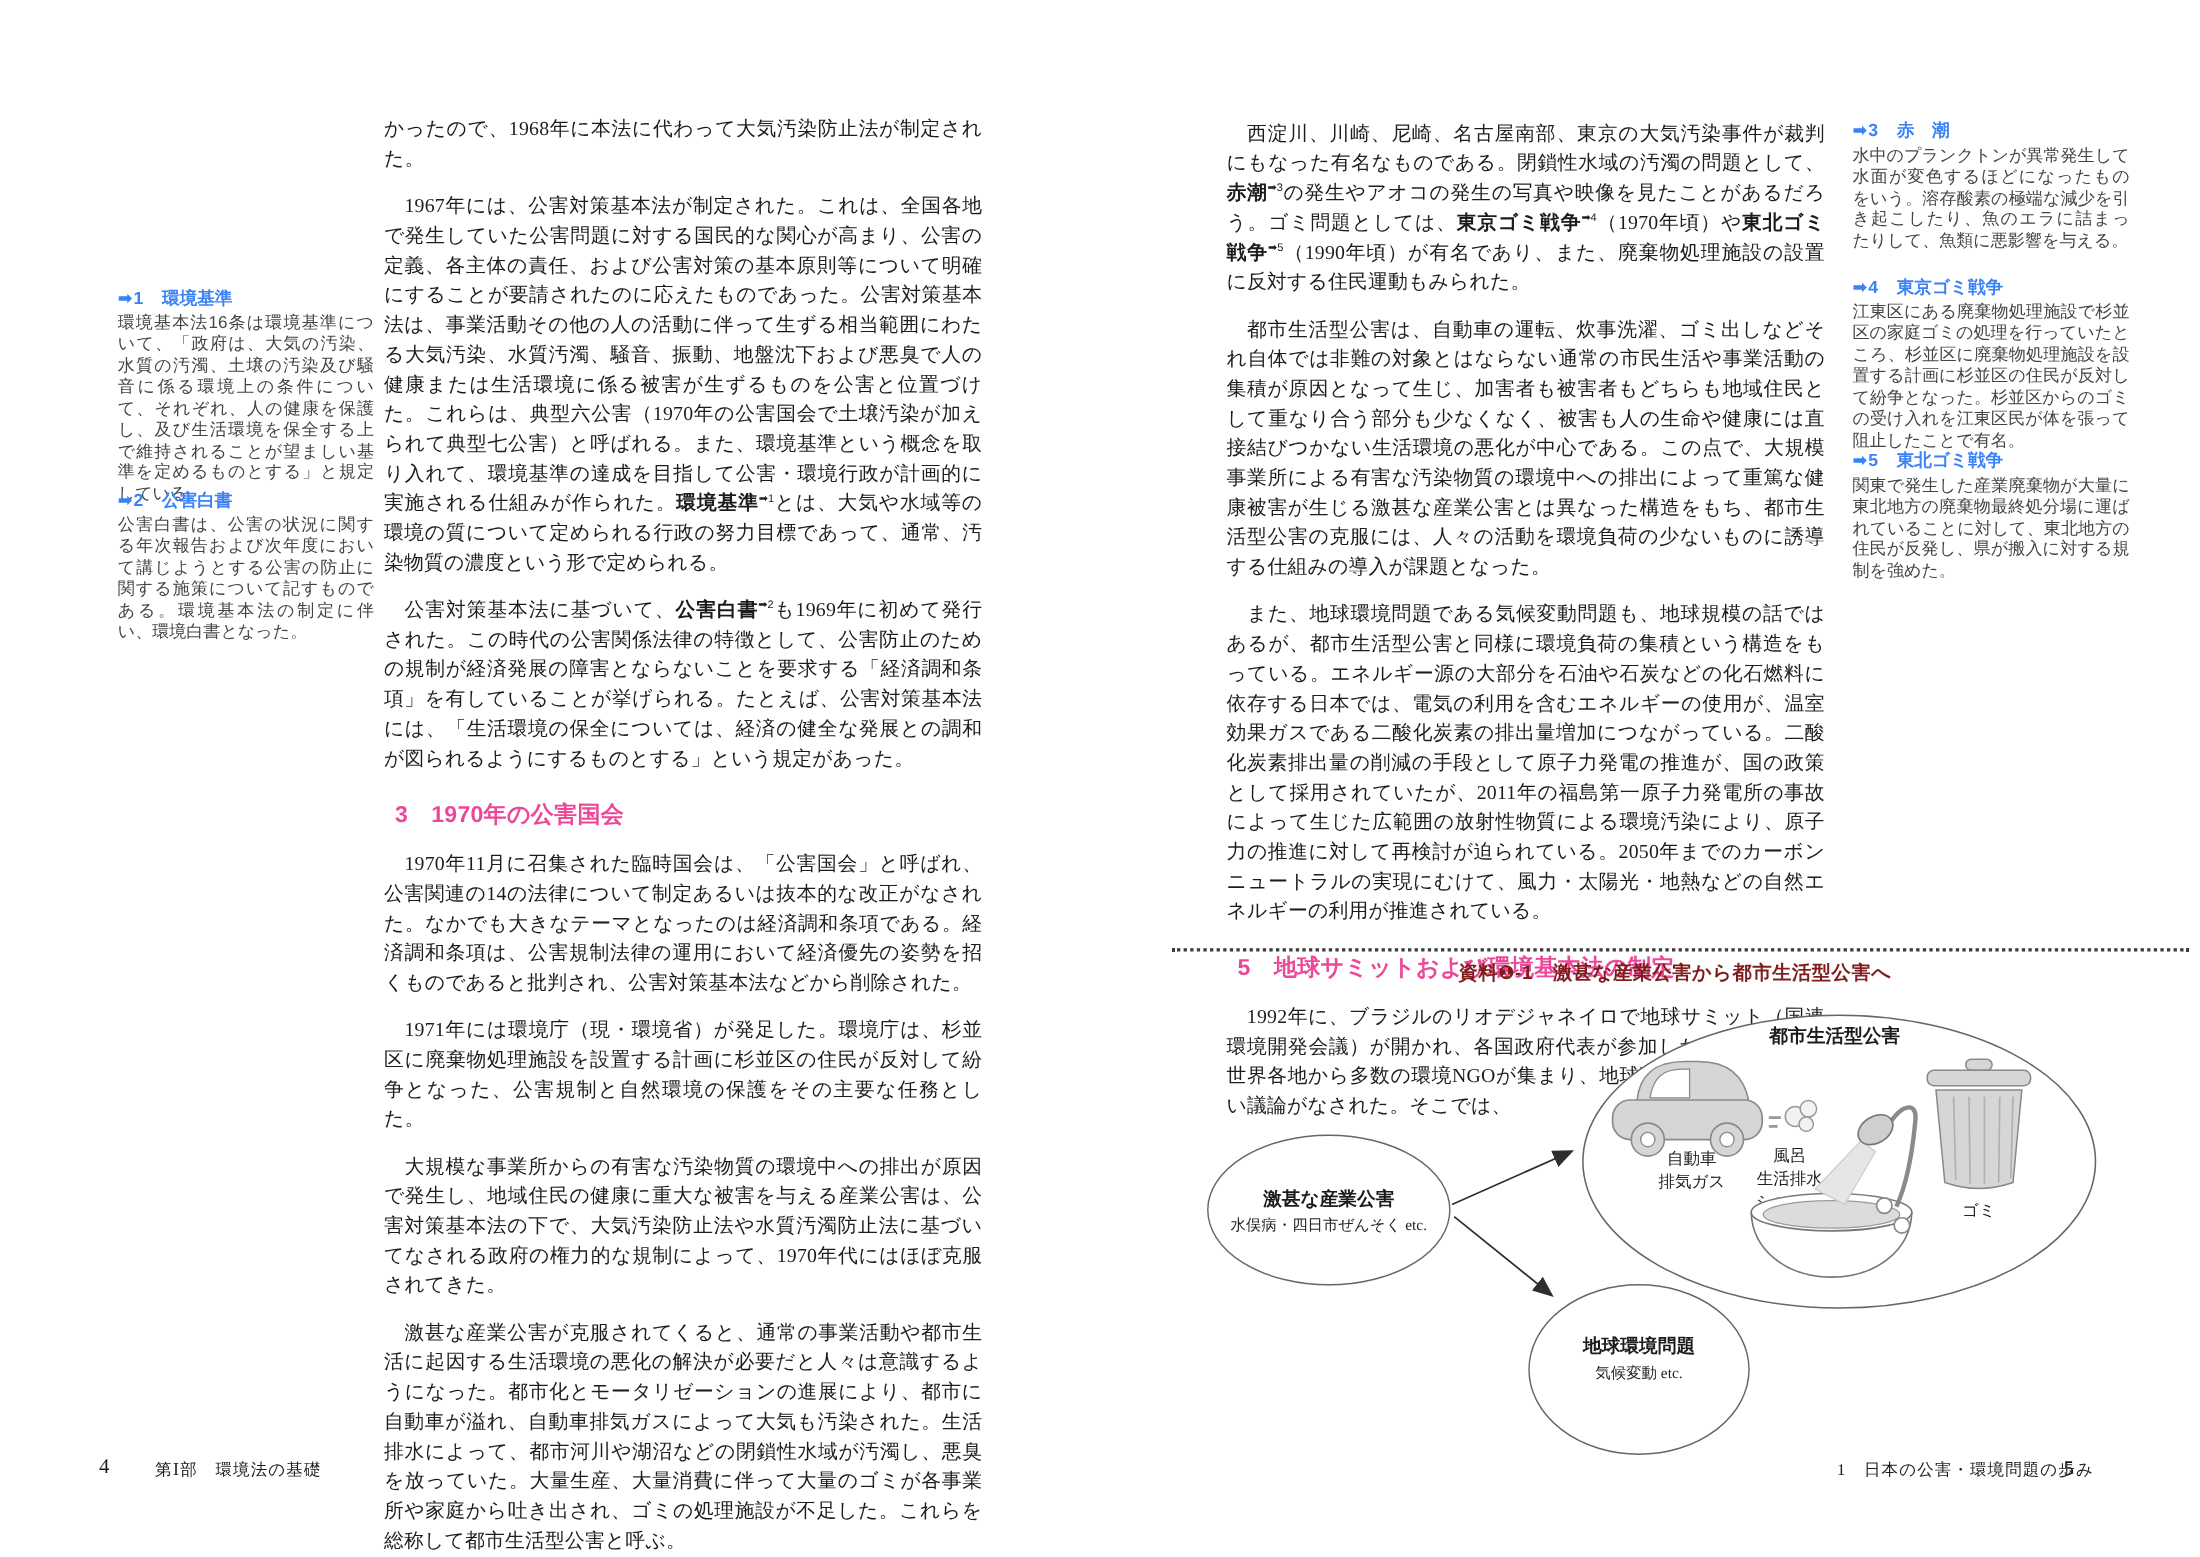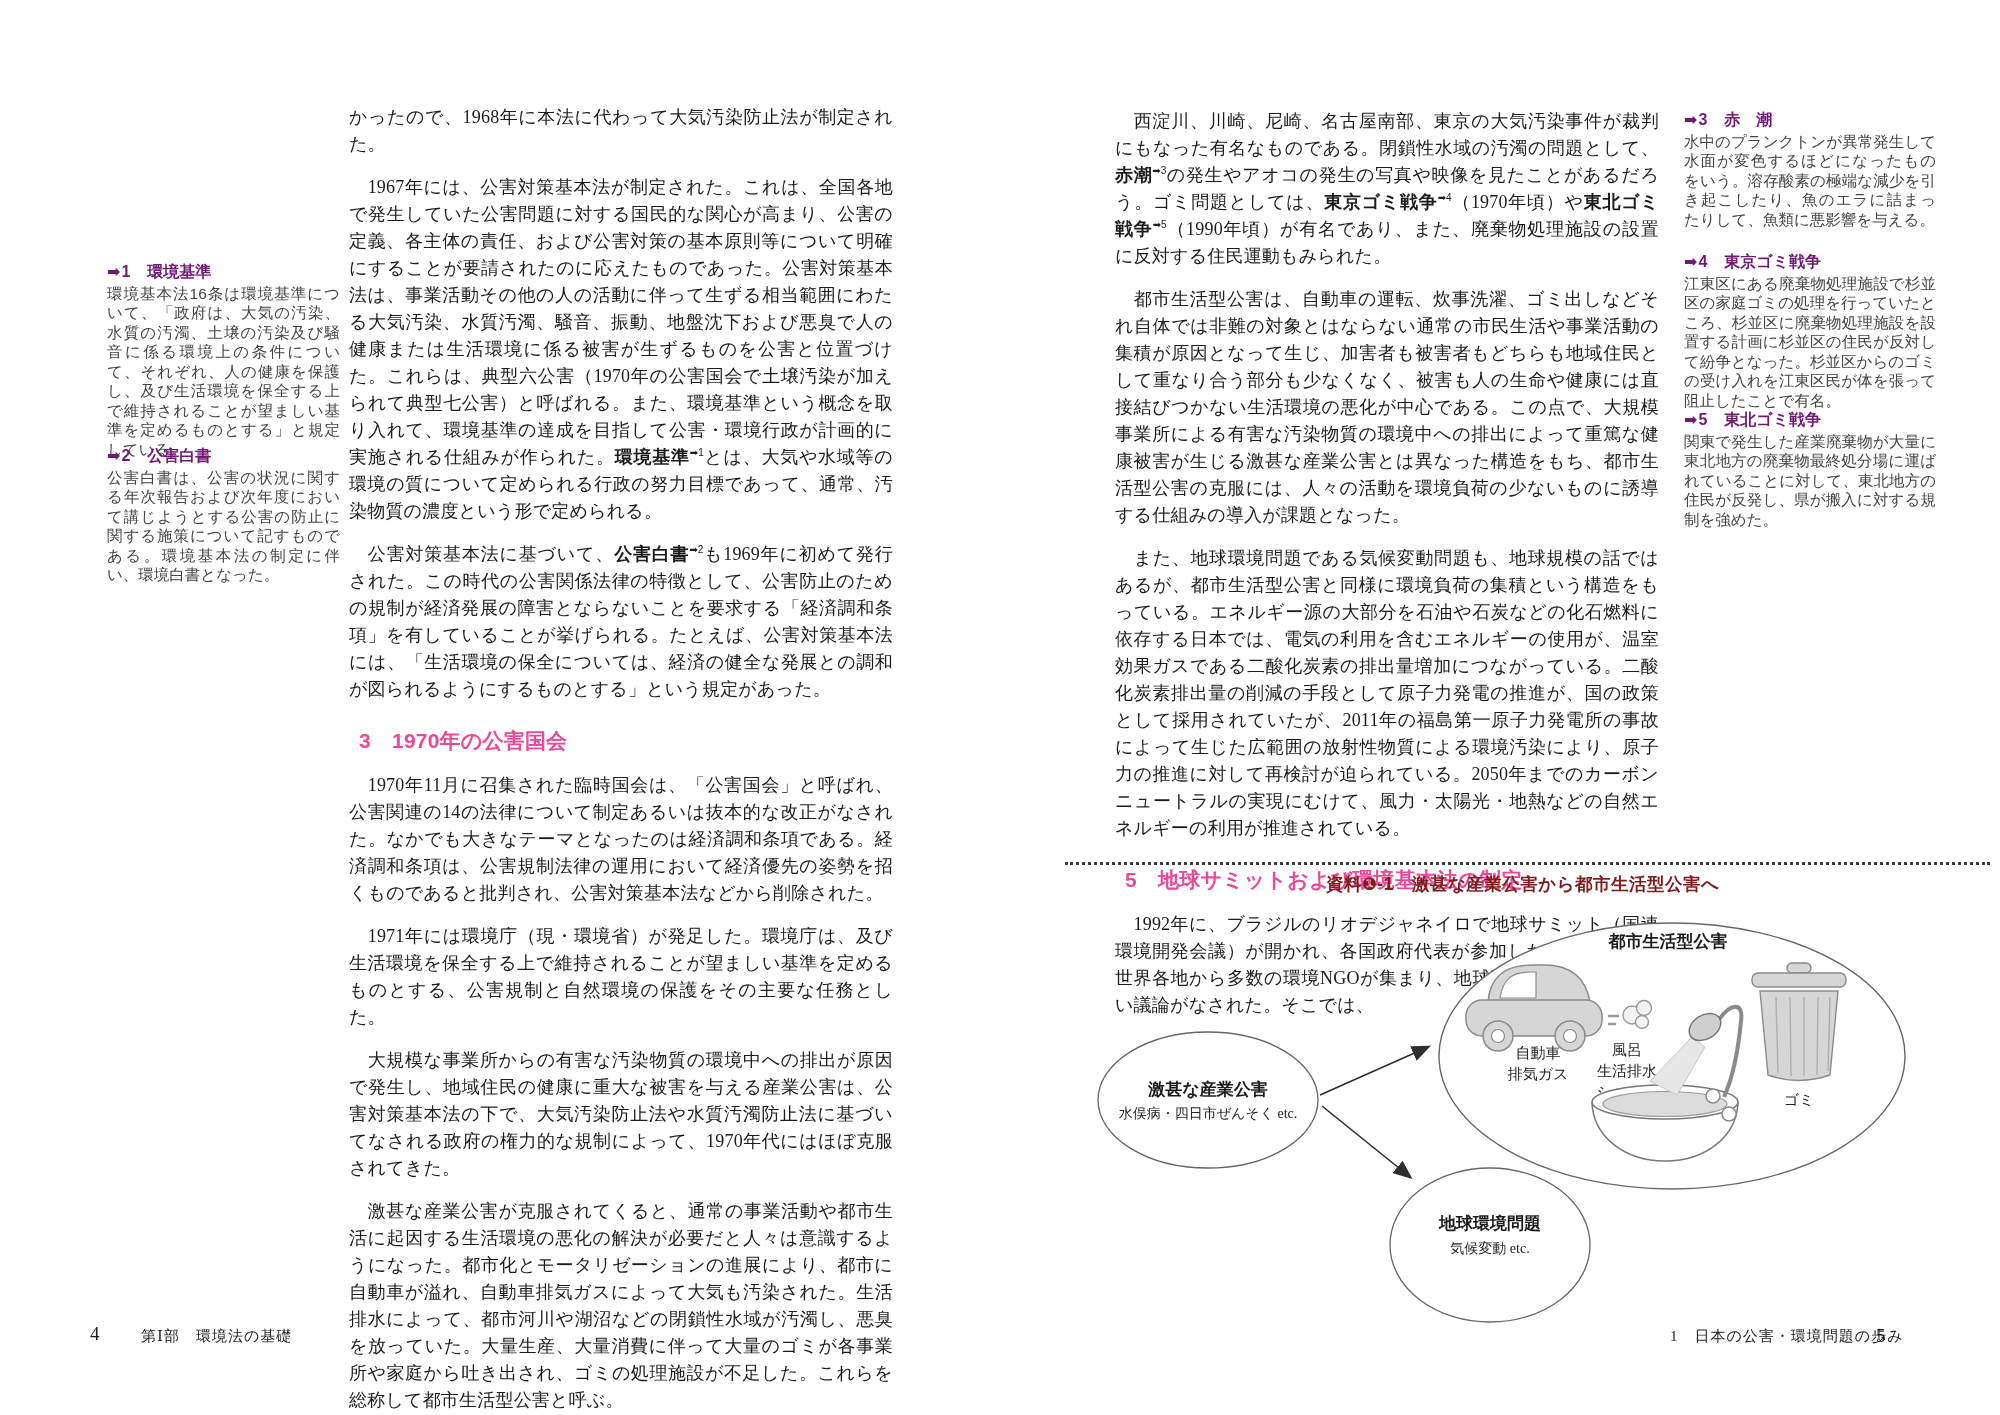--- a/index.html
+++ b/index.html
@@ -13,21 +13,21 @@
             font-size:21px;line-height:30px;margin:23px 0 15px 0;padding-left:26px;
             text-align:left;color:#ec4899;}
   .term{font-family:"Liberation Sans","DejaVu Sans",sans-serif;font-weight:700;}
   sup.term-marker{font-family:"Liberation Sans","DejaVu Sans",sans-serif;
             font-size:10px;line-height:0;vertical-align:super;letter-spacing:0;}
   
   .note{position:absolute;font-family:"Liberation Sans","DejaVu Sans",sans-serif;
         color:#444;text-align:justify;}
   .note-l{width:233px;font-size:15.5px;line-height:19.5px;}
   .note-r{width:252px;font-size:15.5px;line-height:19.5px;}
-  .note-title{font-weight:700;color:#701a75;margin-bottom:2px;font-size:16px;}
+  .note-title{font-weight:700;color:#3b82f6;margin-bottom:2px;font-size:16px;}
   .note-title .nmark{letter-spacing:1px;}
   .note-body{margin:0;}
   
   .pagenum{font-size:19px;}
   .running{font-size:15px;letter-spacing:1px;}
   
   .dotted-rule{border-top:3px dotted #3c3c3c;height:0;}
   .fig-caption{font-family:"Liberation Sans","DejaVu Sans",sans-serif;
                font-weight:700;font-size:17.5px;color:#7f1d1d;letter-spacing:.5px;}
   .svg-fig-title{font:700 17px "Liberation Sans","DejaVu Sans",sans-serif;fill:#1c1c1c;}
@@ -52,21 +52,21 @@
     </div>
     <p class="note-body">公害白書は、公害の状況に関する年次報告および次年度において講じようとする公害の防止に関する施策について記すものである。環境基本法の制定に伴い、環境白書となった。</p>
   </div>
 
   <div class="abs main-col" style="left:333px;top:88px;width:576px;">
     <p class="body-p">かったので、1968年に本法に代わって大気汚染防止法が制定された。</p>
     <p class="body-p"><span>　1967年には、公害対策基本法が制定された。これは、全国各地で発生していた公害問題に対する国民的な関心が高まり、公害の定義、各主体の責任、および公害対策の基本原則等について明確にすることが要請されたのに応えたものであった。公害対策基本法は、事業活動その他の人の活動に伴って生ずる相当範囲にわたる大気汚染、水質汚濁、騒音、振動、地盤沈下および悪臭で人の健康または生活環境に係る被害が生ずるものを公害と位置づけた。これらは、典型六公害（1970年の公害国会で土壌汚染が加えられて典型七公害）と呼ばれる。また、環境基準という概念を取り入れて、環境基準の達成を目指して公害・環境行政が計画的に実施される仕組みが作られた。</span><span class="term">環境基準</span><sup class="term-marker">➡1</sup><span>とは、大気や水域等の環境の質について定められる行政の努力目標であって、通常、汚染物質の濃度という形で定められる。</span></p>
     <p class="body-p"><span>　公害対策基本法に基づいて、</span><span class="term">公害白書</span><sup class="term-marker">➡2</sup><span>も1969年に初めて発行された。この時代の公害関係法律の特徴として、公害防止のための規制が経済発展の障害とならないことを要求する「経済調和条項」を有していることが挙げられる。たとえば、公害対策基本法には、「生活環境の保全については、経済の健全な発展との調和が図られるようにするものとする」という規定があった。</span></p>
     <h2 class="sec-head">3　1970年の公害国会</h2>
     <p class="body-p">　1970年11月に召集された臨時国会は、「公害国会」と呼ばれ、公害関連の14の法律について制定あるいは抜本的な改正がなされた。なかでも大きなテーマとなったのは経済調和条項である。経済調和条項は、公害規制法律の運用において経済優先の姿勢を招くものであると批判され、公害対策基本法などから削除された。</p>
-    <p class="body-p">　1971年には環境庁（現・環境省）が発足した。環境庁は、及び生活環境を保全する上で維持されることが望ましい基準を定めるものとする、公害規制と自然環境の保護をその主要な任務とした。</p>
+    <p class="body-p">　1971年には環境庁（現・環境省）が発足した。環境庁は、杉並区に廃棄物処理施設を設置する計画に杉並区の住民が反対して紛争となった、公害規制と自然環境の保護をその主要な任務とした。</p>
     <p class="body-p">　大規模な事業所からの有害な汚染物質の環境中への排出が原因で発生し、地域住民の健康に重大な被害を与える産業公害は、公害対策基本法の下で、大気汚染防止法や水質汚濁防止法に基づいてなされる政府の権力的な規制によって、1970年代にはほぼ克服されてきた。</p>
     <p class="body-p">　激甚な産業公害が克服されてくると、通常の事業活動や都市生活に起因する生活環境の悪化の解決が必要だと人々は意識するようになった。都市化とモータリゼーションの進展により、都市に自動車が溢れ、自動車排気ガスによって大気も汚染された。生活排水によって、都市河川や湖沼などの閉鎖性水域が汚濁し、悪臭を放っていた。大量生産、大量消費に伴って大量のゴミが各事業所や家庭から吐き出され、ゴミの処理施設が不足した。これらを総称して都市生活型公害と呼ぶ。</p>
   </div>
 
   <div class="abs pagenum" style="left:90px;top:1323px;">4</div>
   <div class="abs running" style="left:141px;top:1327px;">第Ⅰ部　環境法の基礎</div>
 
   <div class="abs main-col" style="left:1099px;top:92px;width:576px;">
     <p class="body-p"><span>　西淀川、川崎、尼崎、名古屋南部、東京の大気汚染事件が裁判にもなった有名なものである。閉鎖性水域の汚濁の問題として、</span><span class="term">赤潮</span><sup class="term-marker">➡3</sup><span>の発生やアオコの発生の写真や映像を見たことがあるだろう。ゴミ問題としては、</span><span class="term">東京ゴミ戦争</span><sup class="term-marker">➡4</sup><span>（1970年頃）や</span><span class="term">東北ゴミ戦争</span><sup class="term-marker">➡5</sup><span>（1990年頃）が有名であり、また、廃棄物処理施設の設置に反対する住民運動もみられた。</span></p>
     <p class="body-p">　都市生活型公害は、自動車の運転、炊事洗濯、ゴミ出しなどそれ自体では非難の対象とはならない通常の市民生活や事業活動の集積が原因となって生じ、加害者も被害者もどちらも地域住民として重なり合う部分も少なくなく、被害も人の生命や健康には直接結びつかない生活環境の悪化が中心である。この点で、大規模事業所による有害な汚染物質の環境中への排出によって重篤な健康被害が生じる激甚な産業公害とは異なった構造をもち、都市生活型公害の克服には、人々の活動を環境負荷の少ないものに誘導する仕組みの導入が課題となった。</p>

